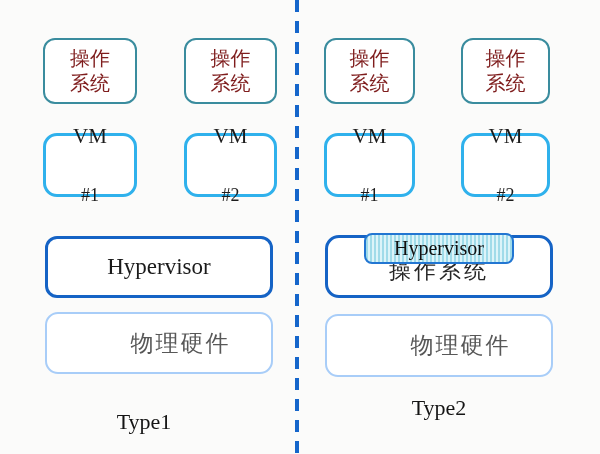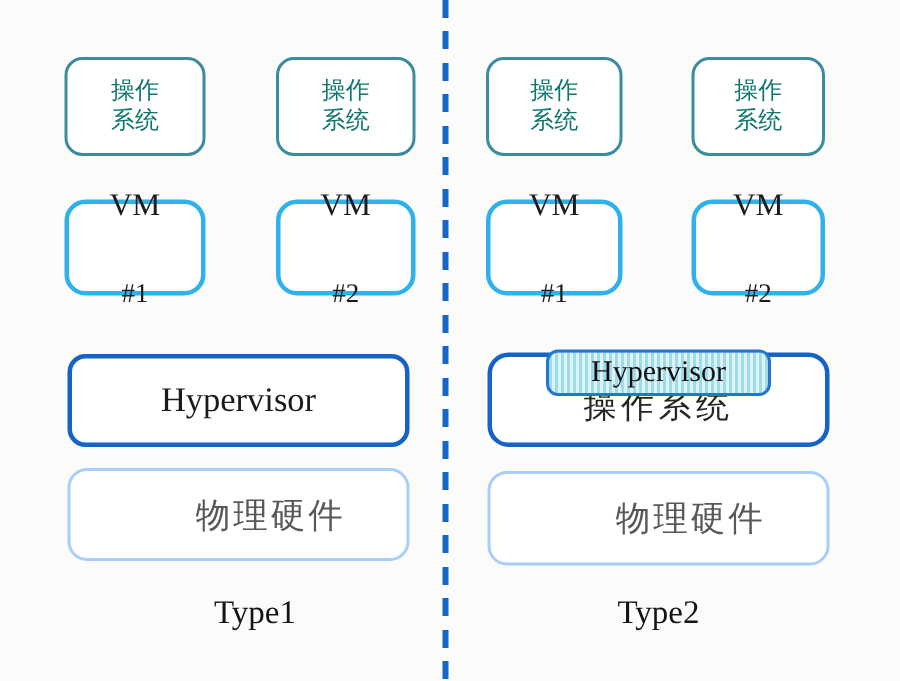--- a/index.html
+++ b/index.html
@@ -7,21 +7,21 @@
     position:relative; width:600px; height:454px;
     background:#fbfbfa; overflow:hidden;
     font-family:"Liberation Serif","DejaVu Serif",serif;
   }
   .box {
     position:absolute; background:#ffffff; box-sizing:border-box;
     display:flex; flex-direction:column; align-items:center; justify-content:center;
     text-align:center;
   }
   
-  .os-box { border:2px solid #3a8c9e; border-radius:12px; font-size:16px; line-height:1.25; color:#0f766e;font-family:Liberation Mono, monospace; }
+  .os-box { border:2px solid #3a8c9e; border-radius:12px; font-size:20px; line-height:1.25; color:#7f1d1d; }
   
   .vm-box { border:3px solid #2fb1ec; border-radius:14px; color:#1c1c1c; line-height:1.25;gap:35px; }
   .vm-line1 { font-size:21px; display:block; }
   .vm-line2 { font-size:18px; display:block; }
   
   .hv-box { border:3px solid #1563c5; border-radius:12px; font-size:23px; color:#1a1a1a; }
   
   .hw-box { border:2px solid #a8cdf8; border-radius:13px; font-size:23px; color:#585858; letter-spacing:2px;padding-left:43px; }
   
   .host-box { border:3px solid #1563c5; border-radius:14px; justify-content:flex-end; padding-bottom:9px; }
@@ -41,21 +41,21 @@
     background:repeating-linear-gradient(180deg,#1566cb 0 12px,transparent 12px 21px);
   }
   .caption { position:absolute; top:395px; width:228px; text-align:center; font-size:22px; color:#141414; }
   
   .t1-os1 { left:43px;  top:38px;  width:94px; height:66px; }
   .t1-os2 { left:184px; top:38px;  width:93px; height:66px; }
   .t1-vm1 { left:43px;  top:133px; width:94px; height:64px; }
   .t1-vm2 { left:184px; top:133px; width:93px; height:64px; }
   .t1-hv  { left:45px;  top:236px; width:228px; height:62px; }
   .t1-hw  { left:45px;  top:312px; width:228px; height:62px; }
-  .t1-cap { left:56px; }
+  .t1-cap { left:30px;margin-top:14px; }
   
   .t2-os1 { left:324px; top:38px;  width:91px; height:66px; }
   .t2-os2 { left:461px; top:38px;  width:89px; height:66px; }
   .t2-vm1 { left:324px; top:133px; width:91px; height:64px; }
   .t2-vm2 { left:461px; top:133px; width:89px; height:64px; }
   .t2-host{ left:325px; top:235px; width:228px; height:63px; }
   .t2-hw  { left:325px; top:314px; width:228px; height:63px; }
   .t2-cap { left:325px; }
 </style>
 </head>

